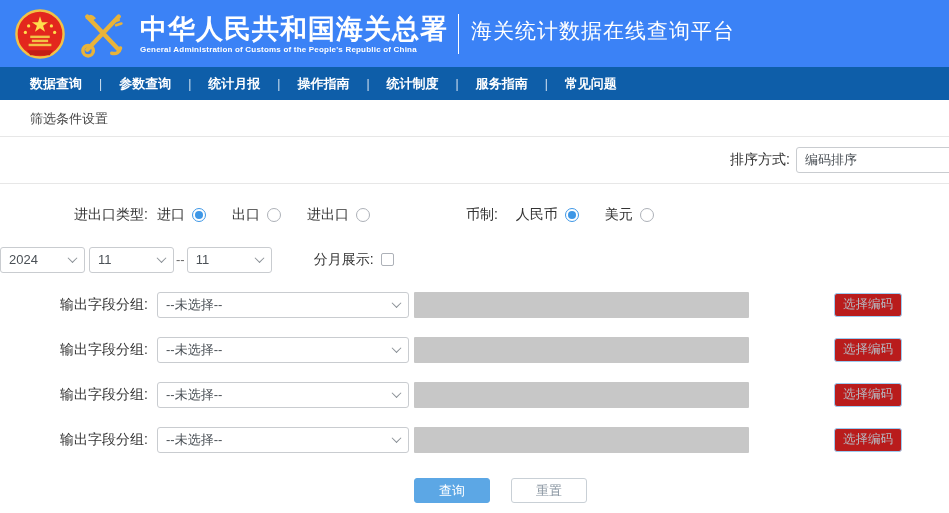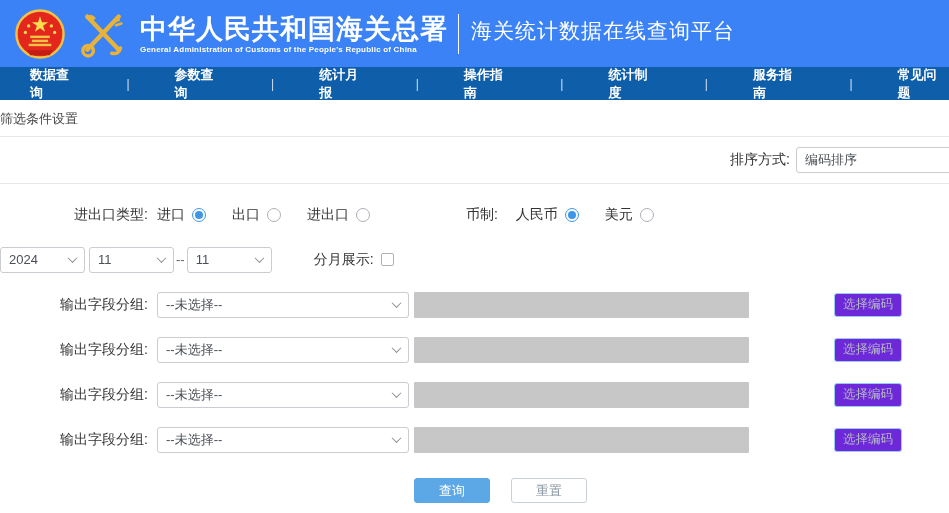--- a/index.html
+++ b/index.html
@@ -11,26 +11,26 @@
   .hdr { height: 67px; background: #3b82f6; display: flex; align-items: center; padding-left: 14px; }
   .emblem { width: 52px; height: 52px; flex: 0 0 auto; }
   .keys { width: 58px; height: 56px; margin-left: 8px; flex: 0 0 auto; }
   .org { margin-left: 8px; color: #fff; }
   .org-cn { font-size: 27px; font-weight: bold; letter-spacing: 1px; line-height: 30px; }
   .org-en { font-size: 8px; font-weight: bold; letter-spacing: .2px; margin-top: 1px; }
   .hdr-divider { width: 1px; height: 40px; background: #fff; margin: 0 12px 0 10px; }
   .platform { color: #fff; font-size: 21px; letter-spacing: 1px; padding-bottom: 6px; }
 
   
-  .nav { height: 33px; background: #0E5EA9; display: flex; align-items: center; padding-left: 30px; color: #fff; gap: 28px; }
+  .nav { height: 33px; background: #0E5EA9; display: flex; align-items: center; padding-left: 30px; color: #fff; }
   .nav a { color: #fff; font-size: 13px; font-weight: bold; text-decoration: none; cursor: pointer; }
   .nav .sep { color: #cfe0f1; font-size: 12px; margin: 0 17px; font-weight: normal; }
 
   
-  .section-title { height: 37px; line-height: 37px; font-size: 13px; color: #454545;
+  .section-title { height: 37px; line-height: 37px; padding-left: 30px; font-size: 13px; color: #454545;
     border-bottom: 1px solid #e7e7e7; }
 
   .sort-row { height: 47px; display: flex; align-items: center; justify-content: flex-end;
     border-bottom: 1px solid #e7e7e7; }
   .sort-row label { font-size: 14px; color: #333; margin-right: 6px; }
   .sort-select { width: 165px; margin-right: -12px; }
 
   
   .form { padding-top: 8px; }
   .frow { height: 45px; display: flex; align-items: center; }
@@ -51,21 +51,21 @@
     display: inline-flex; align-items: center; justify-content: center; }
   .radio.checked { border-color: #3e97e6; }
   .radio.checked::after { content: ""; width: 8px; height: 8px; border-radius: 50%; background: #3e97e6; }
 
   .chk-label { font-size: 14px; color: #333; margin-right: 7px; }
   .checkbox { width: 13px; height: 13px; border: 1px solid #adb1b8; border-radius: 2px; background: #fff; cursor: pointer; }
 
   .fg-select { width: 252px; }
   .fg-bar { width: 335px; height: 26px; background: #c7c7c7; margin-left: 5px; border-radius: 1px; }
   .fg-btn { margin-left: auto; margin-right: 47px; width: 68px; height: 24px; border: 1px solid #9ccbf1;
-    border-radius: 3px; background: #6d28d9; color: #b6bcc4; font-size: 12.5px; cursor: pointer;
+    border-radius: 3px; background: #b91c1c; color: #b6bcc4; font-size: 12.5px; cursor: pointer;
     font-family: "Liberation Sans", sans-serif; }
 
   .currency-group { margin-left: 70px; display: inline-flex; align-items: center; }
   .monthly-group { margin-left: 42px; display: inline-flex; align-items: center; }
 
   
   .actions { margin-top: 16px; display: flex; justify-content: center; padding-left: 52px; gap: 21px; }
   .btn { width: 76px; height: 25px; border-radius: 3px; font-size: 13px; cursor: pointer;
     font-family: "Liberation Sans", sans-serif; }
   .btn-query { background: #5ca7e5; border: 1px solid #5ca7e5; color: #fff; }

